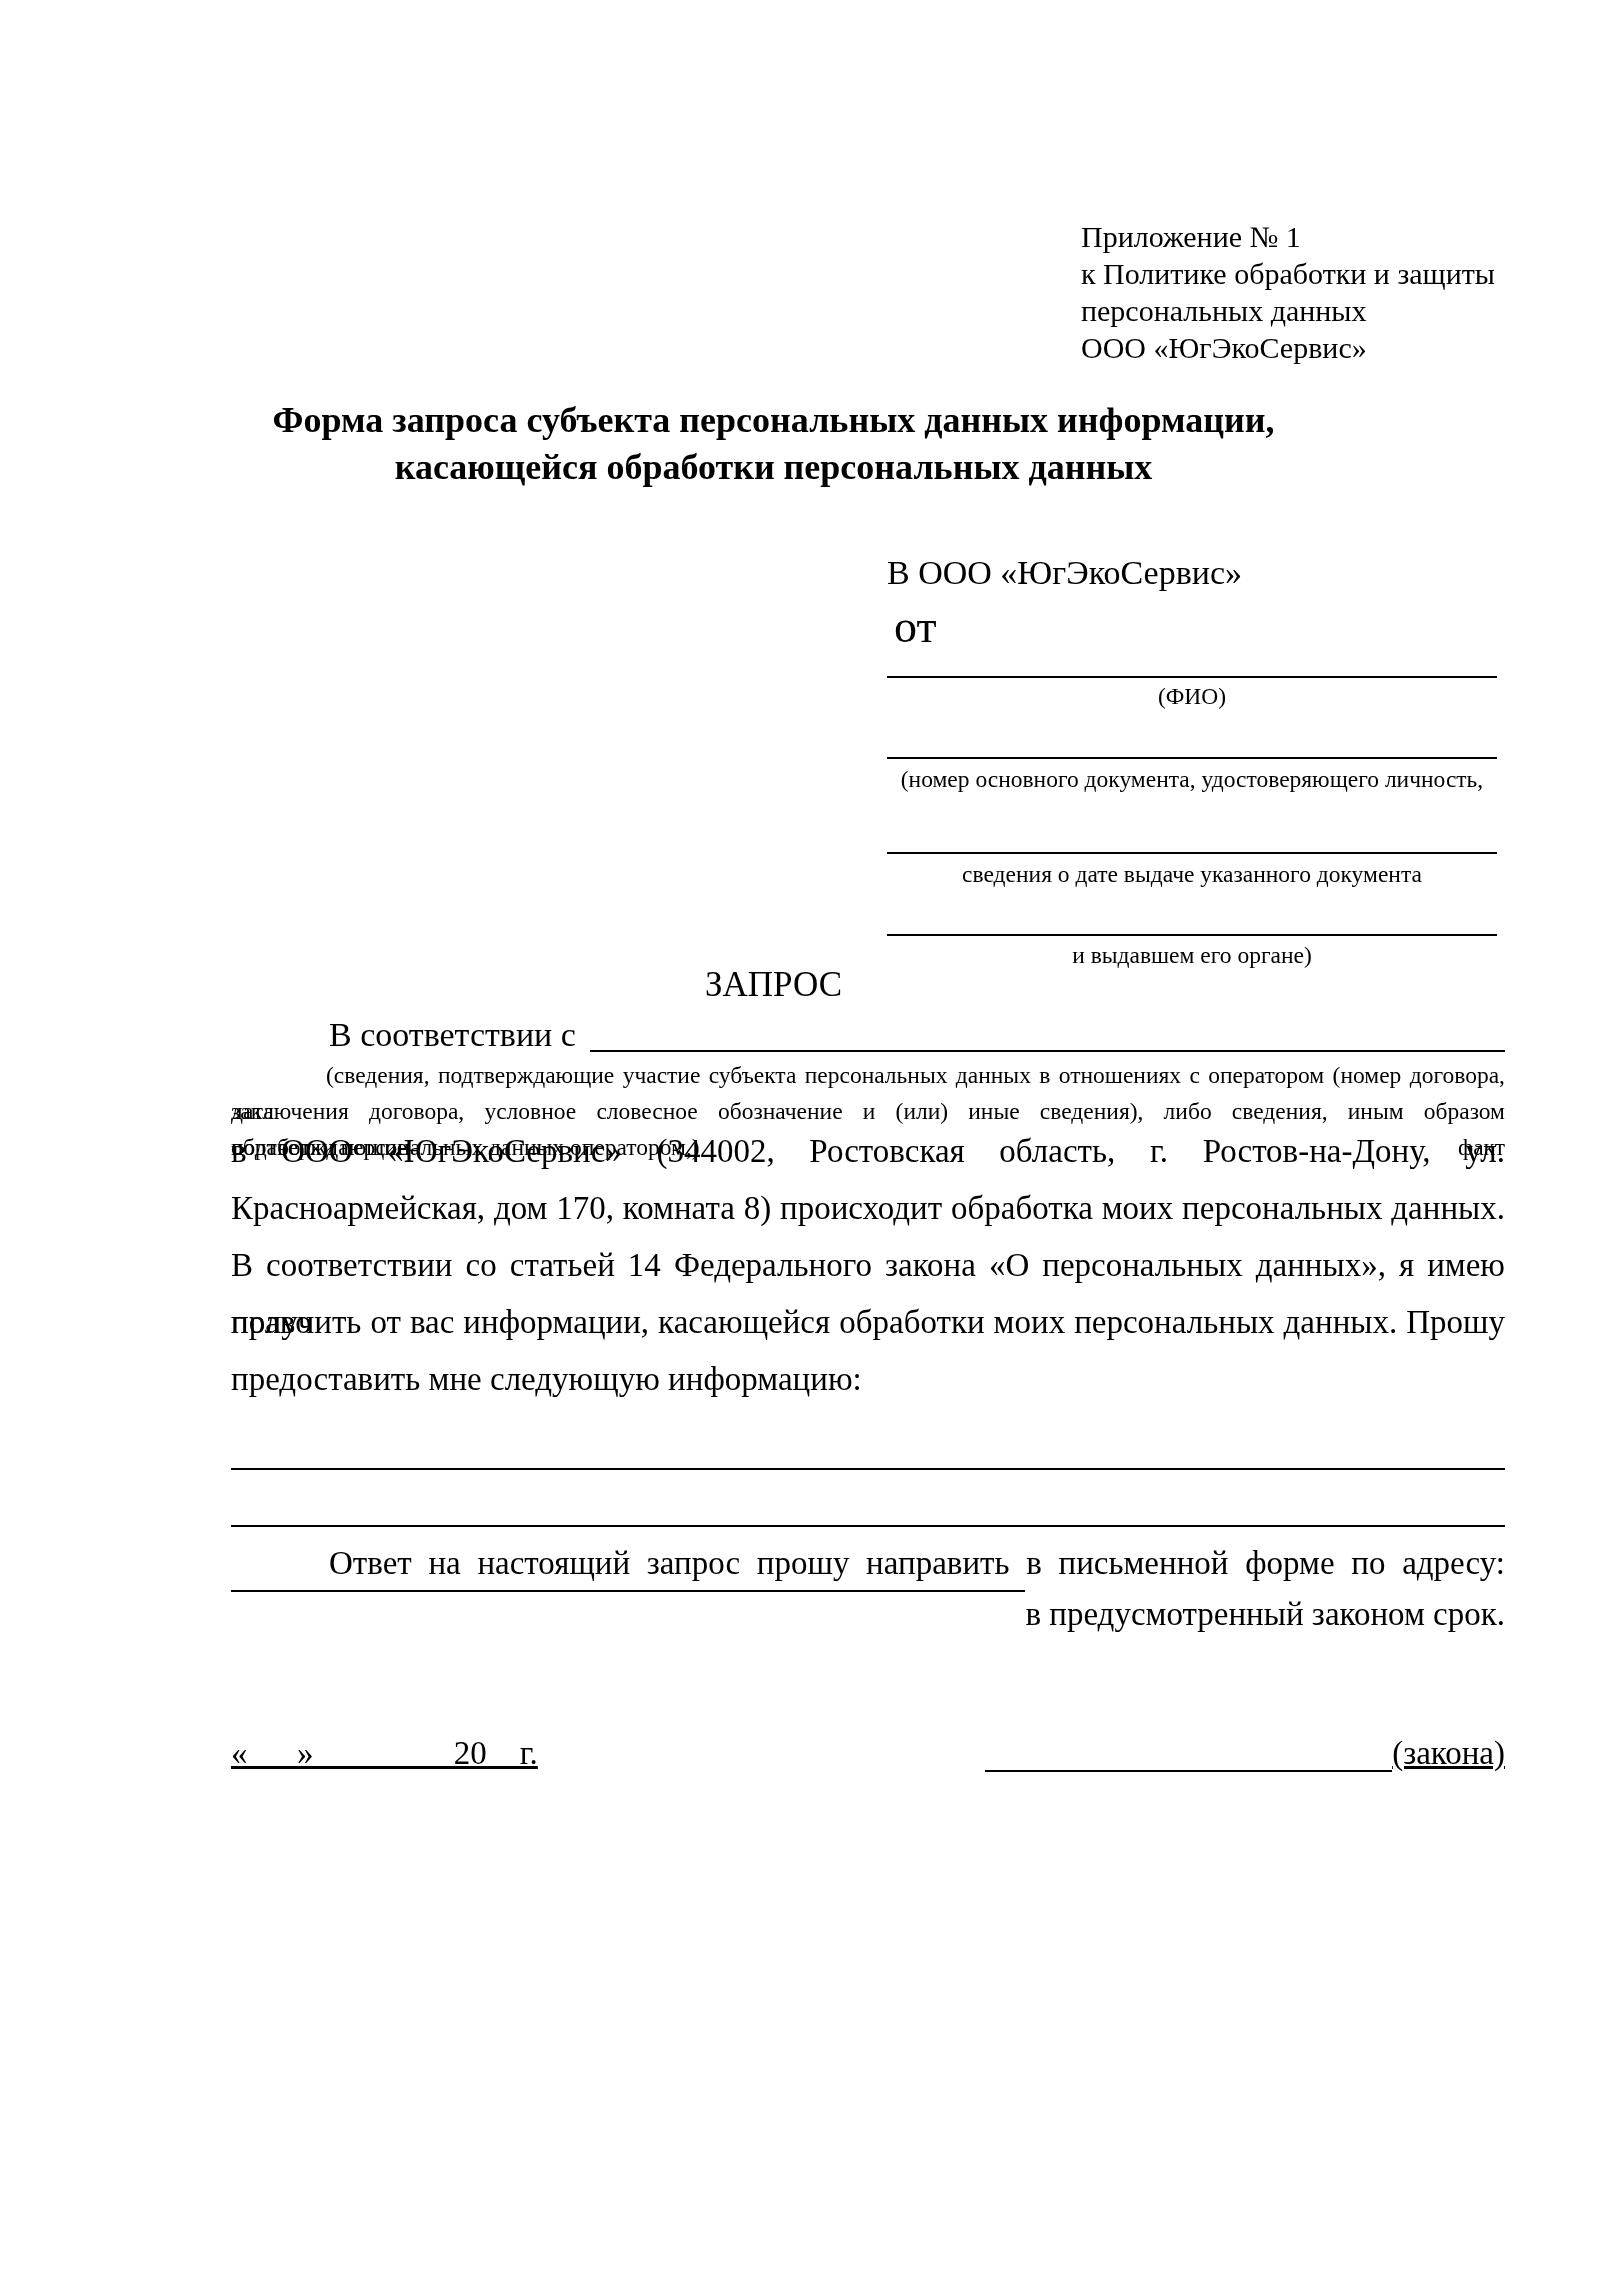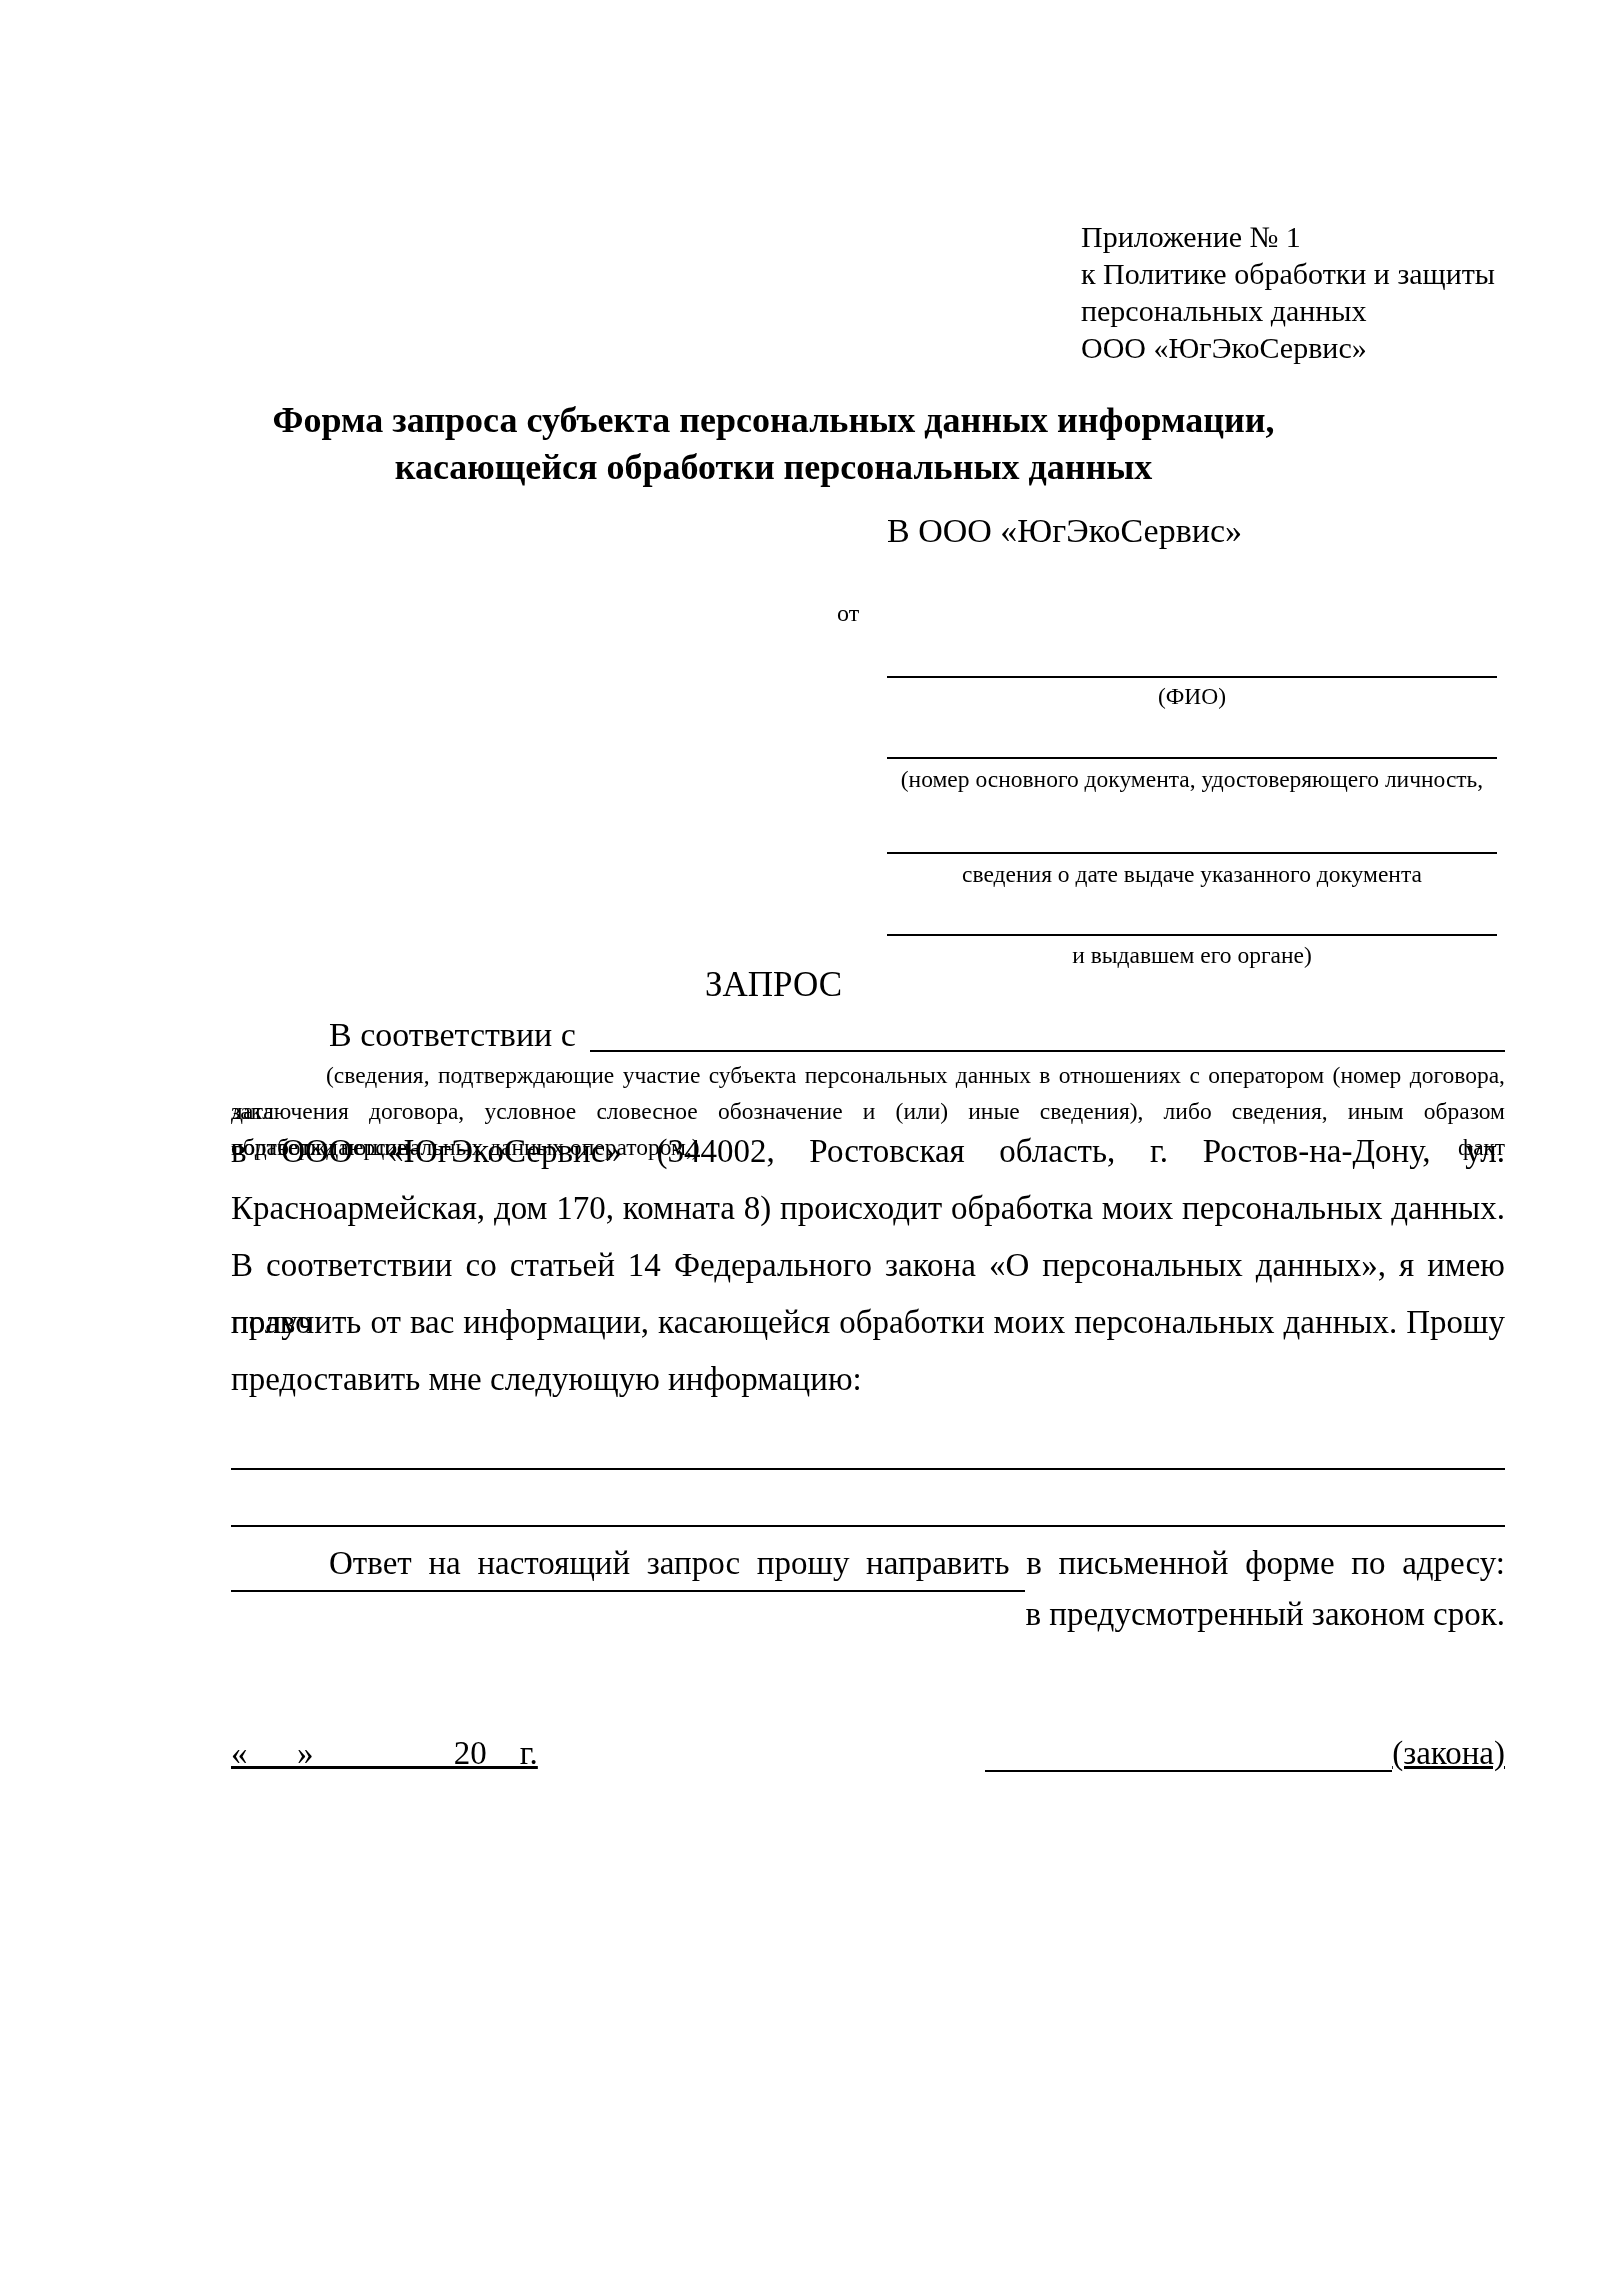--- a/index.html
+++ b/index.html
@@ -19,22 +19,22 @@
   .appendix { left:1081px; top:218px; font-size:30px; line-height:37px; }
 
   
   .doc-title {
     left:32px; top:397px; width:1483px;
     text-align:center; font-weight:bold;
     font-size:36px; line-height:47px;
   }
 
   
-  .addr-to   { left:887px; top:512px; font-size:34px; }
-  .addr-from { left:837px; top:600px; font-size:24px; }
+  .addr-to   { left:887px; top:554px; font-size:34px; }
+  .addr-from { left:894px; top:600px; font-size:46px; }
 
   
   .field-line { left:887px; width:610px; height:29px; border-bottom:2.9px solid #000; }
   .field-caption { left:887px; width:610px; text-align:center; font-size:23.5px; line-height:29px; }
   .fl1 { top:647px; } .fc1 { top:682px; }
   .fl2 { top:728px; } .fc2 { top:765px; }
   .fl3 { top:823px; } .fc3 { top:860px; }
   .fl4 { top:905px; } .fc4 { top:941px; }
 
   

